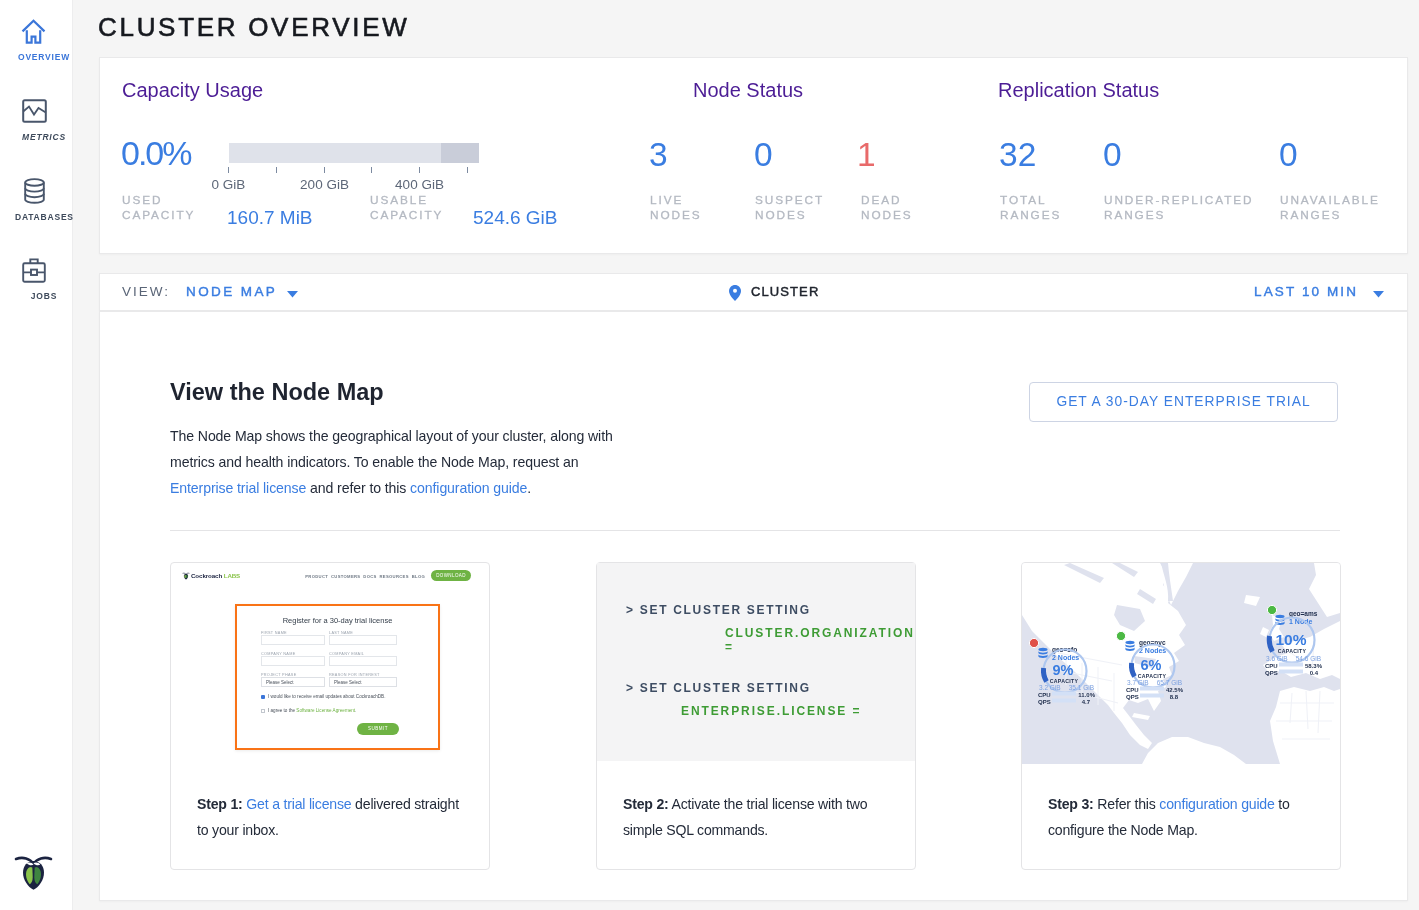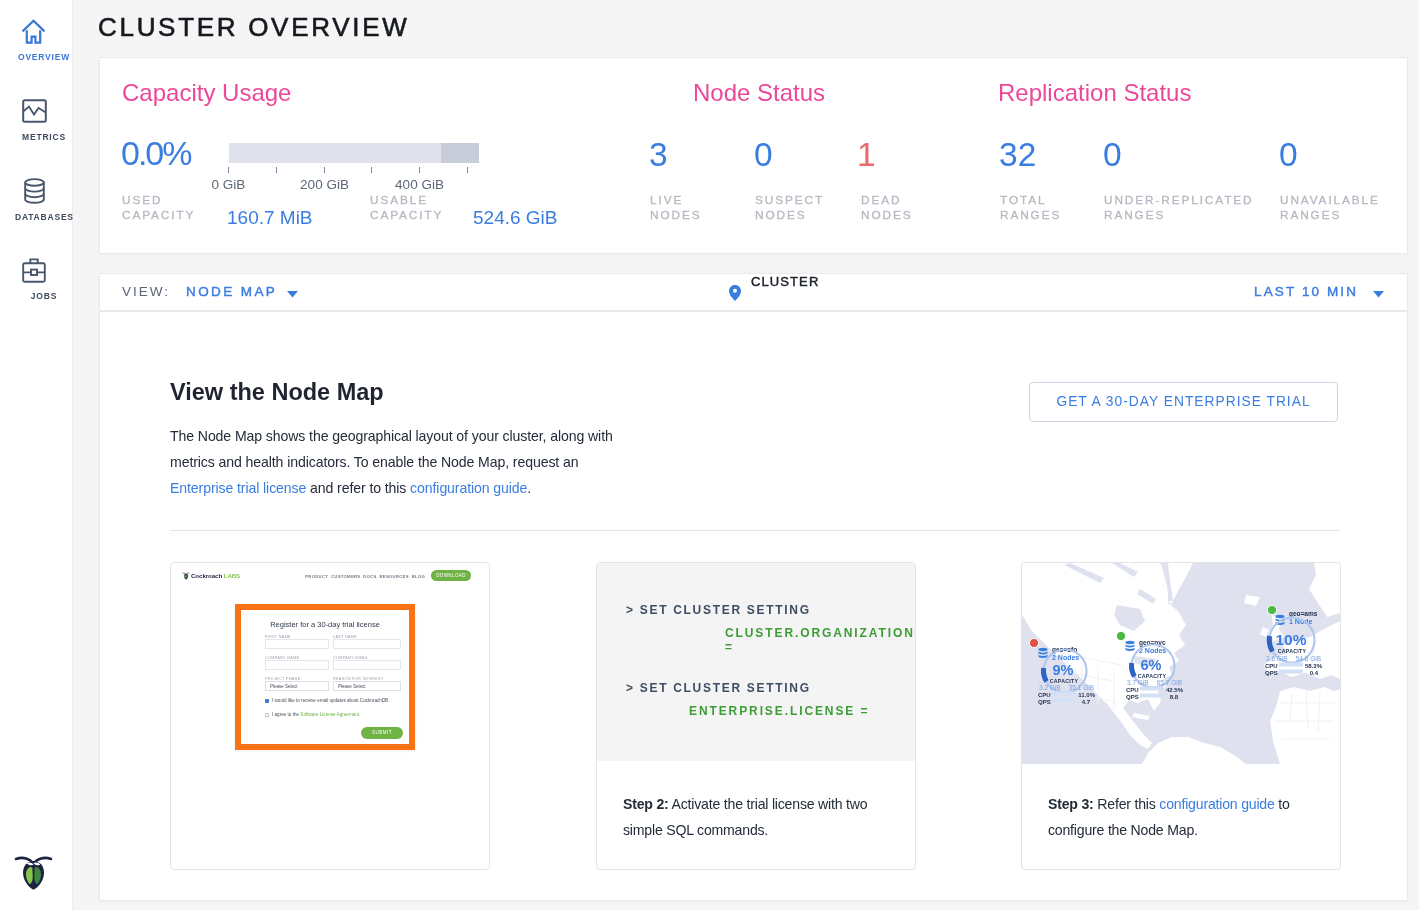--- a/index.html
+++ b/index.html
@@ -3,21 +3,21 @@
 <meta charset="utf-8">
 <style>
   * { margin:0; padding:0; box-sizing:border-box; }
   html,body { width:1419px; height:910px; overflow:hidden; }
   body { background:#f5f5f5; font-family:"Liberation Sans", sans-serif; position:relative; }
   .abs { position:absolute; }
   .blue { color:#3a7de1; }
   .card { position:absolute; background:#fff; border:1px solid #e9e9ea; box-shadow:0 1px 2px rgba(0,0,0,0.03); }
   .seclabel { color:#b4b9c2; font-size:11.8px; letter-spacing:1.9px; line-height:15.3px; -webkit-text-stroke:0.3px #b4b9c2; }
   .bignum { font-size:33.5px; color:#3a7de1; }
-  .sechead { font-size:24px; color:#ec4899; }
+  .sechead { font-size:20px; color:#4c1d95; }
 
   
   #sidebar { position:absolute; left:0; top:0; width:73px; height:910px; background:#fff; border-right:1px solid #ededee; z-index:5; }
   .navlabel { position:absolute; width:73px; text-align:center; font-size:8.5px; font-weight:bold; letter-spacing:0.8px; color:#3e4a5b;padding-left:15px; }
 
   
   .stepcard { position:absolute; top:250px; width:320px; height:308px; background:#fff; border:1px solid #e4e4e6; border-radius:4px; }
   .caption { position:absolute; left:26px; top:228px; font-size:14.1px; letter-spacing:-0.2px; line-height:26px; color:#242b39; white-space:nowrap; }
 </style>
 </head>
@@ -27,21 +27,21 @@
   <svg class="abs" style="left:20px;top:18px" width="27" height="28" viewBox="0 0 27 28" fill="none" stroke="#3b76d9" stroke-width="2.2">
     <path d="M2.5 13.4 L13.5 2.8 L24.5 13.4"></path>
     <path d="M6.8 12.2 V24.6 H11.6 V18.6 H15.4 V24.6 H20.2 V12.2"></path>
   </svg>
   <div class="navlabel" style="top:52px;color:#3b76d9;">OVERVIEW</div>
 
   <svg class="abs" style="left:22px;top:99px" width="25" height="24" viewBox="0 0 25 24" fill="none" stroke="#49566b" stroke-width="2">
     <rect x="1.2" y="1.2" width="22.6" height="21.6" rx="1.5"></rect>
     <path d="M1.2 12.5 L7 7.5 L12 15.5 L16.5 9 L23.8 13.5" stroke-width="1.8"></path>
   </svg>
-  <div class="navlabel" style="top:132px;">METRICS</div>
+  <div class="navlabel" style="top:132px;font-style:italic;">METRICS</div>
 
   <svg class="abs" style="left:24px;top:178px" width="21" height="26" viewBox="0 0 21 26" fill="none" stroke="#49566b" stroke-width="1.9">
     <ellipse cx="10.5" cy="4.4" rx="9.3" ry="3.3"></ellipse>
     <path d="M1.2 4.4 V21.4 C1.2 23.2 5.4 24.8 10.5 24.8 C15.6 24.8 19.8 23.2 19.8 21.4 V4.4"></path>
     <path d="M1.2 10.2 C1.2 12 5.4 13.6 10.5 13.6 C15.6 13.6 19.8 12 19.8 10.2"></path>
     <path d="M1.2 15.8 C1.2 17.6 5.4 19.2 10.5 19.2 C15.6 19.2 19.8 17.6 19.8 15.8"></path>
   </svg>
   <div class="navlabel" style="top:212px;text-align:right;">DATABASES</div>
 
   <svg class="abs" style="left:22px;top:257px" width="24" height="27" viewBox="0 0 24 27" fill="none" stroke="#49566b" stroke-width="1.9">
@@ -109,21 +109,21 @@
 <div class="card" id="viewbar" style="left:99px;top:273px;width:1309px;height:38px;">
   <div class="abs" style="left:22px;top:10px;font-size:13.5px;letter-spacing:2px;color:#5a6577;">VIEW:</div>
   <div class="abs" style="left:86px;top:10px;font-size:13.5px;letter-spacing:2.4px;color:#3a7de1;-webkit-text-stroke:0.4px #3a7de1;">NODE MAP</div>
   <svg class="abs" style="left:187px;top:17px;" width="11" height="7">
       <path d="M0 0 H11 L5.5 6.5 Z" fill="#3a7de1"></path>
     </svg>
   <svg class="abs" style="left:629px;top:11px;" width="12" height="16" viewBox="0 0 12 16">
       <path d="M6 0 C2.7 0 0 2.7 0 6 C0 10.5 6 16 6 16 C6 16 12 10.5 12 6 C12 2.7 9.3 0 6 0 Z" fill="#3a7de1"></path>
       <circle cx="6" cy="5.8" r="2" fill="#fff"></circle>
     </svg>
-  <div class="abs" style="left:651px;top:0;font-size:13px;letter-spacing:1.1px;color:#20252e;-webkit-text-stroke:0.45px #20252e;">CLUSTER</div>
+  <div class="abs" style="left:651px;top:10px;font-size:13px;letter-spacing:1.1px;color:#20252e;-webkit-text-stroke:0.45px #20252e;">CLUSTER</div>
   <div class="abs" style="right:49px;top:10px;font-size:13.5px;letter-spacing:2.1px;color:#3a7de1;-webkit-text-stroke:0.4px #3a7de1;">LAST 10 MIN</div>
   <svg class="abs" style="right:23px;top:17px;" width="11" height="7">
       <path d="M0 0 H11 L5.5 6.5 Z" fill="#3a7de1"></path>
     </svg>
 </div>
 
 <div class="card" id="main" style="left:99px;top:311px;width:1309px;height:590px;">
   <div class="abs" style="left:70px;top:67px;font-size:23.5px;font-weight:bold;color:#1f2430;">View the Node Map</div>
   <div class="abs" style="left:70px;top:111px;font-size:14.1px;letter-spacing:-0.1px;line-height:26px;color:#242b39;white-space:nowrap;">
     The Node Map shows the geographical layout of your cluster, along with<br>
@@ -141,49 +141,50 @@
           <path d="M3 9 C10 6.5 17 8.5 20.5 14" stroke="#1b2340" stroke-width="3" fill="none"></path>
           <path d="M38 9 C31 6.5 24 8.5 20.5 14" stroke="#1b2340" stroke-width="3" fill="none"></path>
           <path d="M20.5 10.5 C27.5 10.5 31.5 16 31.5 22.5 C31.5 30.5 26 37.5 20.5 40 C15 37.5 9.5 30.5 9.5 22.5 C9.5 16 13.5 10.5 20.5 10.5 Z" fill="#1b2340"></path>
           <path d="M19 17.5 C19 17.5 19.5 25 19.5 28 C19.5 31 18 33.5 16 34.5 C13.5 31.5 12 27.5 12 23.5 C12 20 13.5 17 16.5 16.2 C17.5 16.5 19 17.5 19 17.5 Z" fill="#8bc44b"></path>
           <path d="M22 17.5 C22 17.5 21.5 25 21.5 28 C21.5 31 23 33.5 25 34.5 C27.5 31.5 29 27.5 29 23.5 C29 20 27.5 17 24.5 16.2 C23.5 16.5 22 17.5 22 17.5 Z" fill="#3f8540"></path>
         </svg>
       <div class="abs" style="left:20px;top:9px;font-size:6.2px;font-weight:bold;color:#1b2340;letter-spacing:-0.1px;">Cockroach <span style="color:#8bc44b;">LABS</span></div>
       <div class="abs" style="right:64px;top:11px;font-size:4.2px;letter-spacing:0.3px;color:#707a86;font-weight:bold;">PRODUCT&nbsp;&nbsp;CUSTOMERS&nbsp;&nbsp;DOCS&nbsp;&nbsp;RESOURCES&nbsp;&nbsp;BLOG</div>
       <div class="abs" style="left:260px;top:7px;width:40px;height:11px;border-radius:6px;background:#6fb344;color:#fff;font-size:4.5px;text-align:center;line-height:11px;letter-spacing:0.4px;">DOWNLOAD</div>
 
-      <div class="abs" style="left:64px;top:41px;width:180px;height:146px;background:#fff;border:6px solid #f97316;box-shadow:0 1px 3px rgba(0,0,0,0.08);">
+      <div class="abs" style="left:64px;top:41px;width:205px;height:146px;background:#fff;border:2px solid #f97316;box-shadow:0 1px 3px rgba(0,0,0,0.08);">
         <div style="text-align:center;margin-top:10px;font-size:7.5px;color:#333d49;">Register for a 30-day trial license</div>
         <div class="abs" style="left:24px;top:25px;font-size:3.8px;color:#9aa2ad;letter-spacing:0.3px;">FIRST NAME</div>
         <div class="abs" style="left:92px;top:25px;font-size:3.8px;color:#9aa2ad;letter-spacing:0.3px;">LAST NAME</div>
         <div class="abs" style="left:24px;top:29px;width:64px;height:10px;border:1px solid #e3e6ea;"></div>
         <div class="abs" style="left:92px;top:29px;width:68px;height:10px;border:1px solid #e3e6ea;"></div>
         <div class="abs" style="left:24px;top:46px;font-size:3.8px;color:#9aa2ad;letter-spacing:0.3px;">COMPANY NAME</div>
         <div class="abs" style="left:92px;top:46px;font-size:3.8px;color:#9aa2ad;letter-spacing:0.3px;">COMPANY EMAIL</div>
         <div class="abs" style="left:24px;top:50px;width:64px;height:10px;border:1px solid #e3e6ea;"></div>
         <div class="abs" style="left:92px;top:50px;width:68px;height:10px;border:1px solid #e3e6ea;"></div>
         <div class="abs" style="left:24px;top:67px;font-size:3.8px;color:#9aa2ad;letter-spacing:0.3px;">PROJECT PHASE</div>
         <div class="abs" style="left:92px;top:67px;font-size:3.8px;color:#9aa2ad;letter-spacing:0.3px;">REASON FOR INTEREST</div>
         <div class="abs" style="left:24px;top:71px;width:64px;height:10px;border:1px solid #dde0e5;font-size:4.5px;color:#49505a;line-height:10px;padding-left:4px;">Please Select</div>
         <div class="abs" style="left:92px;top:71px;width:68px;height:10px;border:1px solid #dde0e5;font-size:4.5px;color:#49505a;line-height:10px;padding-left:4px;">Please Select</div>
         <div class="abs" style="left:24px;top:89px;width:4px;height:4px;background:#3b76d9;border-radius:1px;"></div>
         <div class="abs" style="left:31px;top:88px;font-size:4.6px;color:#49505a;">I would like to receive email updates about CockroachDB.</div>
         <div class="abs" style="left:24px;top:103px;width:4px;height:4px;border:0.6px solid #c2c7ce;"></div>
         <div class="abs" style="left:31px;top:102px;font-size:4.6px;color:#49505a;">I agree to the <span style="color:#6fb344;">Software License Agreement</span>.</div>
         <div class="abs" style="left:120px;top:117px;width:42px;height:12px;border-radius:7px;background:#6fb344;color:#fff;font-size:4.5px;text-align:center;line-height:12px;letter-spacing:0.5px;">SUBMIT</div>
       </div>
     </div>
+    <div class="caption"><b>Step 1:</b> <span class="blue">Get a trial license</span> delivered straight<br>to your inbox.</div>
   </div>
 
   <div class="stepcard" style="left:496px;">
     <div class="abs" style="left:0;top:0;width:318px;height:198px;background:#f4f4f5;"></div>
     <div class="abs" style="left:29px;top:40px;font-size:12px;font-weight:bold;letter-spacing:1.7px;color:#3e4d63;">&gt; SET CLUSTER SETTING</div>
     <div class="abs" style="left:84px;top:63px;font-size:12px;font-weight:bold;letter-spacing:1.9px;color:#3e9c35;margin-left:44px;">CLUSTER.ORGANIZATION =</div>
     <div class="abs" style="left:29px;top:118px;font-size:12px;font-weight:bold;letter-spacing:1.7px;color:#3e4d63;">&gt; SET CLUSTER SETTING</div>
-    <div class="abs" style="left:92px;top:141px;font-size:12px;font-weight:bold;letter-spacing:1.9px;color:#3e9c35;">ENTERPRISE.LICENSE =</div>
+    <div class="abs" style="left:84px;top:141px;font-size:12px;font-weight:bold;letter-spacing:1.9px;color:#3e9c35;">ENTERPRISE.LICENSE =</div>
     <div class="caption"><b>Step 2:</b> Activate the trial license with two<br>simple SQL commands.</div>
   </div>
 
   <div class="stepcard" style="left:921px;">
     <div class="abs" style="left:0;top:0;width:318px;height:201px;overflow:hidden;border-radius:3px 3px 0 0;">
       <svg width="318" height="201" viewBox="0 0 318 201">
         <rect width="318" height="201" fill="#dfe2ee"></rect>
         <g fill="#ffffff">
 
           <path d="M0 0 H138 L145 12 L141 22 L149 30 L146 40 L156 48 L164 62 L157 72 L163 82 L152 90 L157 98 L147 104 L150 112 L141 116 L144 124 L136 128 L139 138 L132 148 L126 136 L116 140 L107 137 L101 145 L108 154 L114 162 L122 172 L130 180 L126 186 L118 182 L108 172 L100 160 L92 150 L86 142 L76 132 L64 120 L50 106 L36 94 L22 80 L10 68 L0 52 Z"></path>

